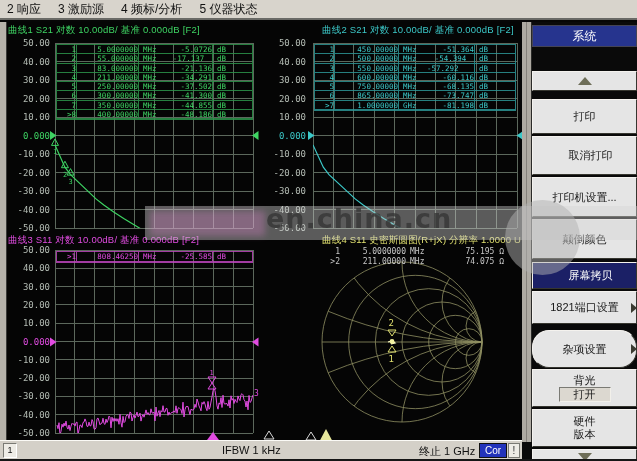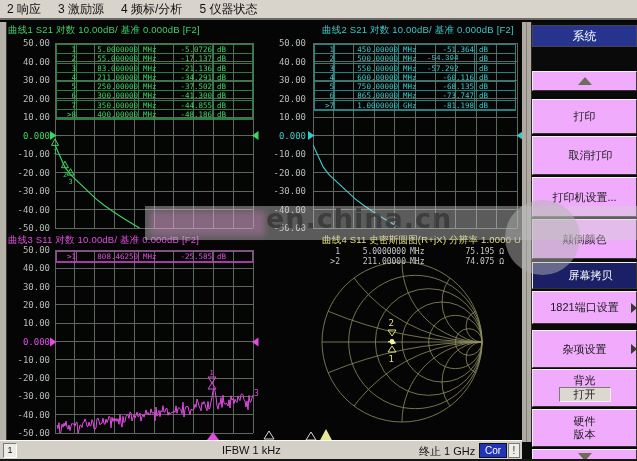--- a/index.html
+++ b/index.html
@@ -24,21 +24,21 @@
   .mrow{display:flex;box-sizing:border-box;}
   .mrow span{display:block;box-sizing:border-box;white-space:nowrap;overflow:visible;
              font:7.5px "DejaVu Sans Mono","Liberation Mono",monospace;}
   .readout-row{display:flex;position:absolute;z-index:9;color:#c8c8c8;
                font:8px "DejaVu Sans Mono","Liberation Mono",monospace;}
   .readout-row span{display:block;white-space:nowrap;}
   
   .sidebar{left:522px;top:22px;width:115px;height:439px;background:#0a0a0a;z-index:10;}
   .scrollcol{position:absolute;left:0;top:0;width:9px;height:420px;background:#aeaaa2;border-right:1px solid #2a2a28;}
   .scrollline{position:absolute;left:4px;top:0;width:1px;height:420px;background:#84807a;}
-  .sk{position:absolute;left:10px;width:105px;background:#f0abfc;color:#1a1a1a;
+  .sk{position:absolute;left:10px;width:105px;background:#e5e5e5;color:#1a1a1a;
       border-top:1px solid #f4f2ee;border-left:1px solid #f4f2ee;
       border-right:1px solid #36362f;border-bottom:1px solid #36362f;
       font-size:11px;display:flex;flex-direction:column;align-items:center;justify-content:center;
       text-align:center;box-sizing:border-box;line-height:13px;}
   .sk.selected{background:#1b2066;color:#fff;padding-left:12px;}
   .sk-title{position:absolute;left:10px;top:3px;width:105px;height:22px;background:#26348e;color:#fff;
             font-size:12px;display:flex;align-items:center;justify-content:center;box-sizing:border-box;
             border:1px solid #445;}
   .tri-up{width:0;height:0;border-left:7px solid transparent;border-right:7px solid transparent;
           border-bottom:8px solid #6e6e58;}
@@ -124,21 +124,21 @@
         <span style="width: 20px; color: rgb(62, 212, 99); line-height: 9.3px; text-align: right; border-right: 1px solid rgba(45, 150, 75, 0.85);">1</span>
         <span style="width: 62px; color: rgb(62, 212, 99); line-height: 9.3px; text-align: right; border-right: 1px solid rgba(45, 150, 75, 0.85);">5.0000000</span>
         <span style="width: 26px; color: rgb(62, 212, 99); line-height: 9.3px; text-align: left; padding-left: 4px;">MHz</span>
         <span style="width: 48px; color: rgb(62, 212, 99); line-height: 9.3px; text-align: right; border-right: 1px solid rgba(45, 150, 75, 0.85);">-5.0726</span>
         <span style="width: 22px; color: rgb(62, 212, 99); line-height: 9.3px; text-align: left; padding-left: 4px;">dB</span>
       </div>
       <div class="mrow" style="height: 9.3px; border-bottom: 1px solid rgba(45, 150, 75, 0.85);">
         <span style="width: 20px; color: rgb(62, 212, 99); line-height: 9.3px; text-align: right; border-right: 1px solid rgba(45, 150, 75, 0.85);">2</span>
         <span style="width: 62px; color: rgb(62, 212, 99); line-height: 9.3px; text-align: right; border-right: 1px solid rgba(45, 150, 75, 0.85);">55.000000</span>
         <span style="width: 26px; color: rgb(62, 212, 99); line-height: 9.3px; text-align: left; padding-left: 4px;">MHz</span>
-        <span style="width: 48px; color: rgb(62, 212, 99); line-height: 9.3px; text-align: right; border-right: 1px solid rgba(45, 150, 75, 0.85);">-17.137</span>
+        <span style="width: 48px; color: rgb(62, 212, 99); line-height: 9.3px; text-align: center; border-right: 1px solid rgba(45, 150, 75, 0.85);">-17.137</span>
         <span style="width: 22px; color: rgb(62, 212, 99); line-height: 9.3px; text-align: left; padding-left: 4px;">dB</span>
       </div>
       <div class="mrow" style="height: 9.3px; border-bottom: 1px solid rgba(45, 150, 75, 0.85);">
         <span style="width: 20px; color: rgb(62, 212, 99); line-height: 9.3px; text-align: right; border-right: 1px solid rgba(45, 150, 75, 0.85);">3</span>
         <span style="width: 62px; color: rgb(62, 212, 99); line-height: 9.3px; text-align: right; border-right: 1px solid rgba(45, 150, 75, 0.85);">83.000000</span>
         <span style="width: 26px; color: rgb(62, 212, 99); line-height: 9.3px; text-align: left; padding-left: 4px;">MHz</span>
         <span style="width: 48px; color: rgb(62, 212, 99); line-height: 9.3px; text-align: right; border-right: 1px solid rgba(45, 150, 75, 0.85);">-21.136</span>
         <span style="width: 22px; color: rgb(62, 212, 99); line-height: 9.3px; text-align: left; padding-left: 4px;">dB</span>
       </div>
       <div class="mrow" style="height: 9.3px; border-bottom: 1px solid rgba(45, 150, 75, 0.85);">
@@ -182,21 +182,21 @@
         <span style="width: 20px; color: rgb(60, 200, 200); line-height: 9.3px; text-align: right; border-right: 1px solid rgba(45, 150, 150, 0.85);">1</span>
         <span style="width: 64px; color: rgb(60, 200, 200); line-height: 9.3px; text-align: right; border-right: 1px solid rgba(45, 150, 150, 0.85);">450.00000</span>
         <span style="width: 28px; color: rgb(60, 200, 200); line-height: 9.3px; text-align: left; padding-left: 4px;">MHz</span>
         <span style="width: 48px; color: rgb(60, 200, 200); line-height: 9.3px; text-align: right; border-right: 1px solid rgba(45, 150, 150, 0.85);">-51.364</span>
         <span style="width: 22px; color: rgb(60, 200, 200); line-height: 9.3px; text-align: left; padding-left: 4px;">dB</span>
       </div>
       <div class="mrow" style="height: 9.3px; border-bottom: 1px solid rgba(45, 150, 150, 0.85);">
         <span style="width: 20px; color: rgb(60, 200, 200); line-height: 9.3px; text-align: right; border-right: 1px solid rgba(45, 150, 150, 0.85);">2</span>
         <span style="width: 64px; color: rgb(60, 200, 200); line-height: 9.3px; text-align: right; border-right: 1px solid rgba(45, 150, 150, 0.85);">500.00000</span>
         <span style="width: 28px; color: rgb(60, 200, 200); line-height: 9.3px; text-align: left; padding-left: 4px;">MHz</span>
-        <span style="width: 48px; color: rgb(60, 200, 200); line-height: 9.3px; text-align: left; border-right: 1px solid rgba(45, 150, 150, 0.85); font-family: Liberation Mono, monospace;">-54.394</span>
+        <span style="width: 48px; color: rgb(60, 200, 200); line-height: 9.3px; text-align: center; border-right: 1px solid rgba(45, 150, 150, 0.85);">-54.394</span>
         <span style="width: 22px; color: rgb(60, 200, 200); line-height: 9.3px; text-align: left; padding-left: 4px;">dB</span>
       </div>
       <div class="mrow" style="height: 9.3px; border-bottom: 1px solid rgba(45, 150, 150, 0.85);">
         <span style="width: 20px; color: rgb(60, 200, 200); line-height: 9.3px; text-align: right; border-right: 1px solid rgba(45, 150, 150, 0.85);">3</span>
         <span style="width: 64px; color: rgb(60, 200, 200); line-height: 9.3px; text-align: right; border-right: 1px solid rgba(45, 150, 150, 0.85);">550.00000</span>
         <span style="width: 28px; color: rgb(60, 200, 200); line-height: 9.3px; text-align: left; padding-left: 4px;">MHz</span>
         <span style="width: 48px; color: rgb(60, 200, 200); line-height: 9.3px; text-align: left; border-right: 1px solid rgba(45, 150, 150, 0.85);">-57.292</span>
         <span style="width: 22px; color: rgb(60, 200, 200); line-height: 9.3px; text-align: left; padding-left: 4px;">dB</span>
       </div>
       <div class="mrow" style="height: 9.3px; border-bottom: 1px solid rgba(45, 150, 150, 0.85);">
@@ -423,21 +423,21 @@
       <div class="sk" style="top: 197px; height: 40px;">
         <span>颠倒颜色</span>
       </div>
       <div class="sk selected" style="top: 240px; height: 27px;">
         <span>屏幕拷贝</span>
       </div>
       <div class="sk" style="top: 269px; height: 33px;">
         <span>1821端口设置</span>
         <span class="submenu-arrow"></span>
       </div>
-      <div class="sk" style="top: 308px; height: 38px;">
+      <div class="sk" style="top: 308px; height: 38px; border-radius: 17px;">
         <span>杂项设置</span>
         <span class="submenu-arrow"></span>
       </div>
       <div class="sk" style="top: 347px; height: 38px;">
         <span>背光</span>
         <span class="inset-box">打开</span>
       </div>
       <div class="sk" style="top: 387px; height: 38px;">
         <span>硬件</span>
         <span>版本</span>

